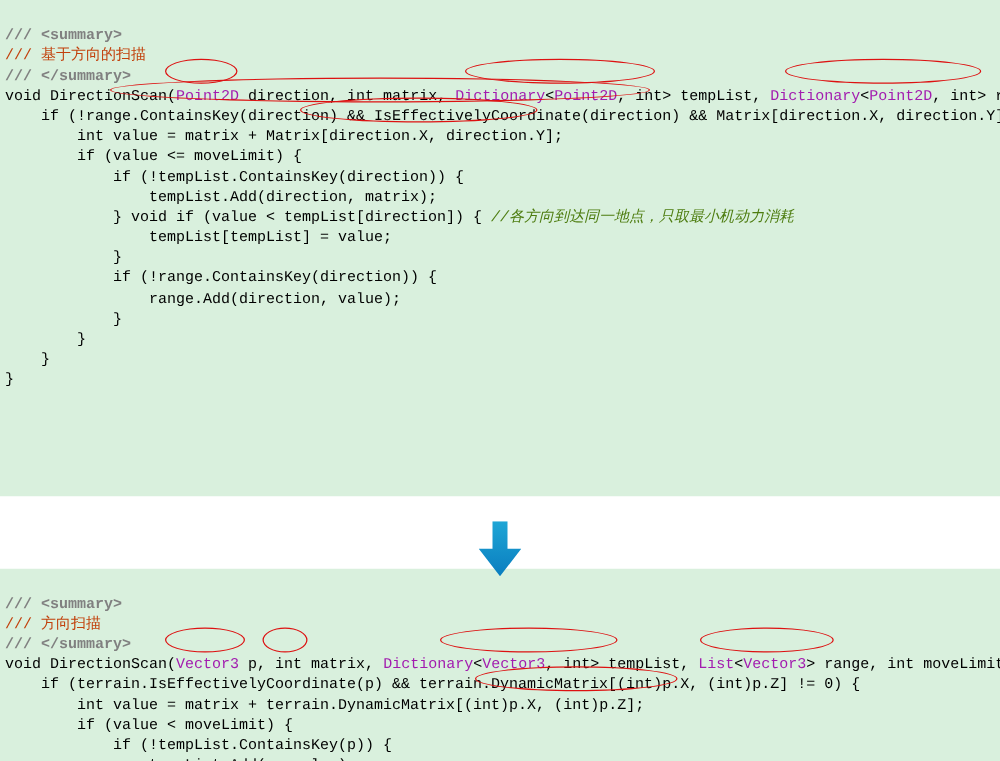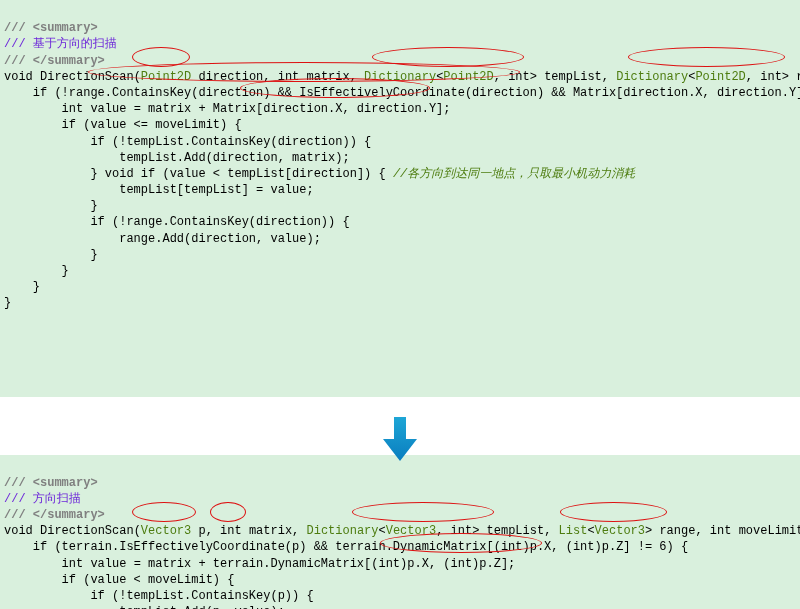--- a/index.html
+++ b/index.html
@@ -29,23 +29,23 @@
     align-items: center;
     height: 40px;
     margin-top: -4px;
     margin-bottom: -4px;
     position: relative;
     z-index: 5;
   }
   .arrow-svg { display: block; }
   
   .c-comment { color: #808080; font-weight: bold; }
-  .c-summary { color: #6d28d9; }
+  .c-summary { color: #c2410c; }
   .c-kw      { color: #000000; }
-  .c-type    { color: #4d7c0f; }
+  .c-type    { color: #a21caf; }
   .c-green2  { color: #4d7c0f; font-style: italic; }
   
   .ellipse {
     position: absolute;
     border: 1px solid #d11;
     border-radius: 50%;
     pointer-events: none;
   }
 </style>
 </head>
@@ -88,21 +88,21 @@
     </defs>
     <path d="M11 0 H23 V22 H34 L17 44 L0 22 H11 Z" fill="url(#g1)"></path>
   </svg>
 </div>
 
 <div class="code-block">
 <span class="c-comment">/// &lt;summary&gt;</span>
 <span class="c-summary">/// 方向扫描</span>
 <span class="c-comment">/// &lt;/summary&gt;</span>
 <span class="c-kw">void</span><span> </span><span>DirectionScan</span><span>(</span><span class="c-type">Vector3</span><span> p, </span><span class="c-kw">int</span><span> matrix, </span><span class="c-type">Dictionary</span><span>&lt;</span><span class="c-type">Vector3</span><span>, </span><span class="c-kw">int</span><span>&gt;</span><span> tempList, </span><span class="c-type">List</span><span>&lt;</span><span class="c-type">Vector3</span><span>&gt;</span><span> range, </span><span class="c-kw">int</span><span> moveLimit) </span>
-<span>    if (terrain.IsEffectivelyCoordinate(p) &amp;&amp; terrain.DynamicMatrix[(</span><span class="c-kw">int</span><span>)p.X, (</span><span class="c-kw">int</span><span>)p.Z] != 6) {</span>
+<span>    if (terrain.IsEffectivelyCoordinate(p) &amp;&amp; terrain.DynamicMatrix[(</span><span class="c-kw">int</span><span>)p.X, (</span><span class="c-kw">int</span><span>)p.Z] != 0) {</span>
 <span>        </span><span class="c-kw">int</span><span> value = matrix + terrain.DynamicMatrix[(</span><span class="c-kw">int</span><span>)p.X, (</span><span class="c-kw">int</span><span>)p.Z];</span>
 <span>        if (value &lt; moveLimit) {</span>
 <span>            if (!tempList.ContainsKey(p)) {</span>
 <span>                tempList.Add(p, value);</span>
 
 
 
 
 
 

